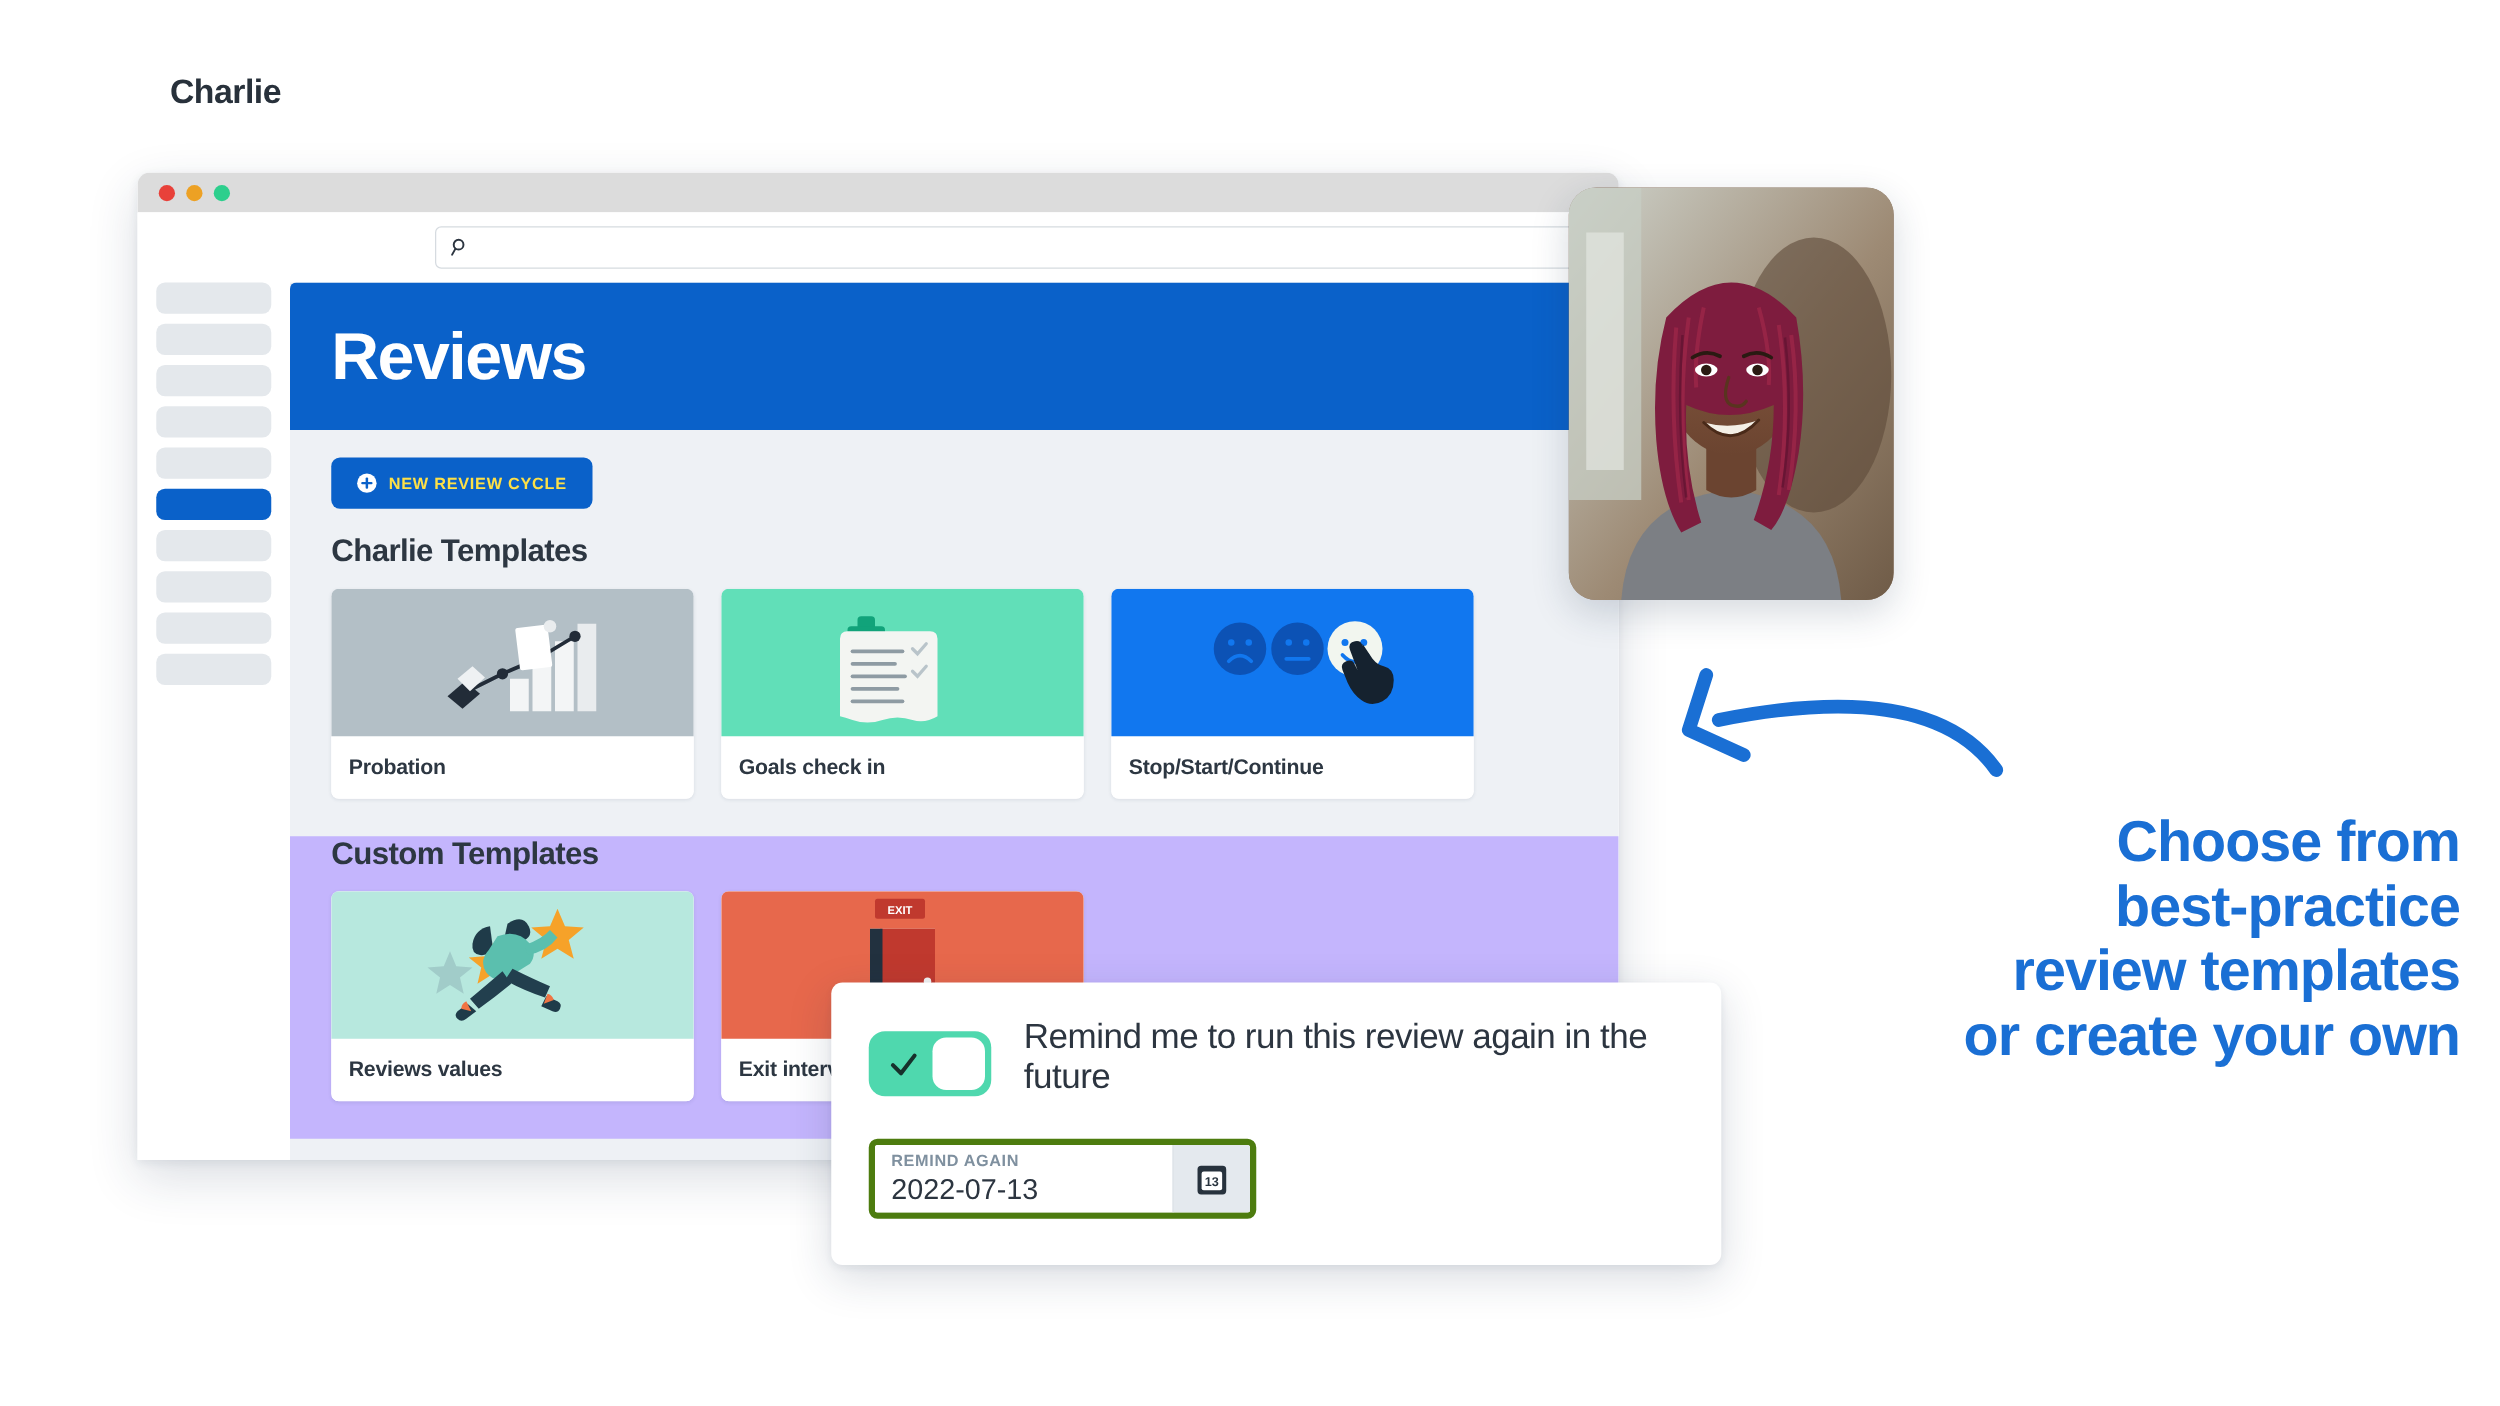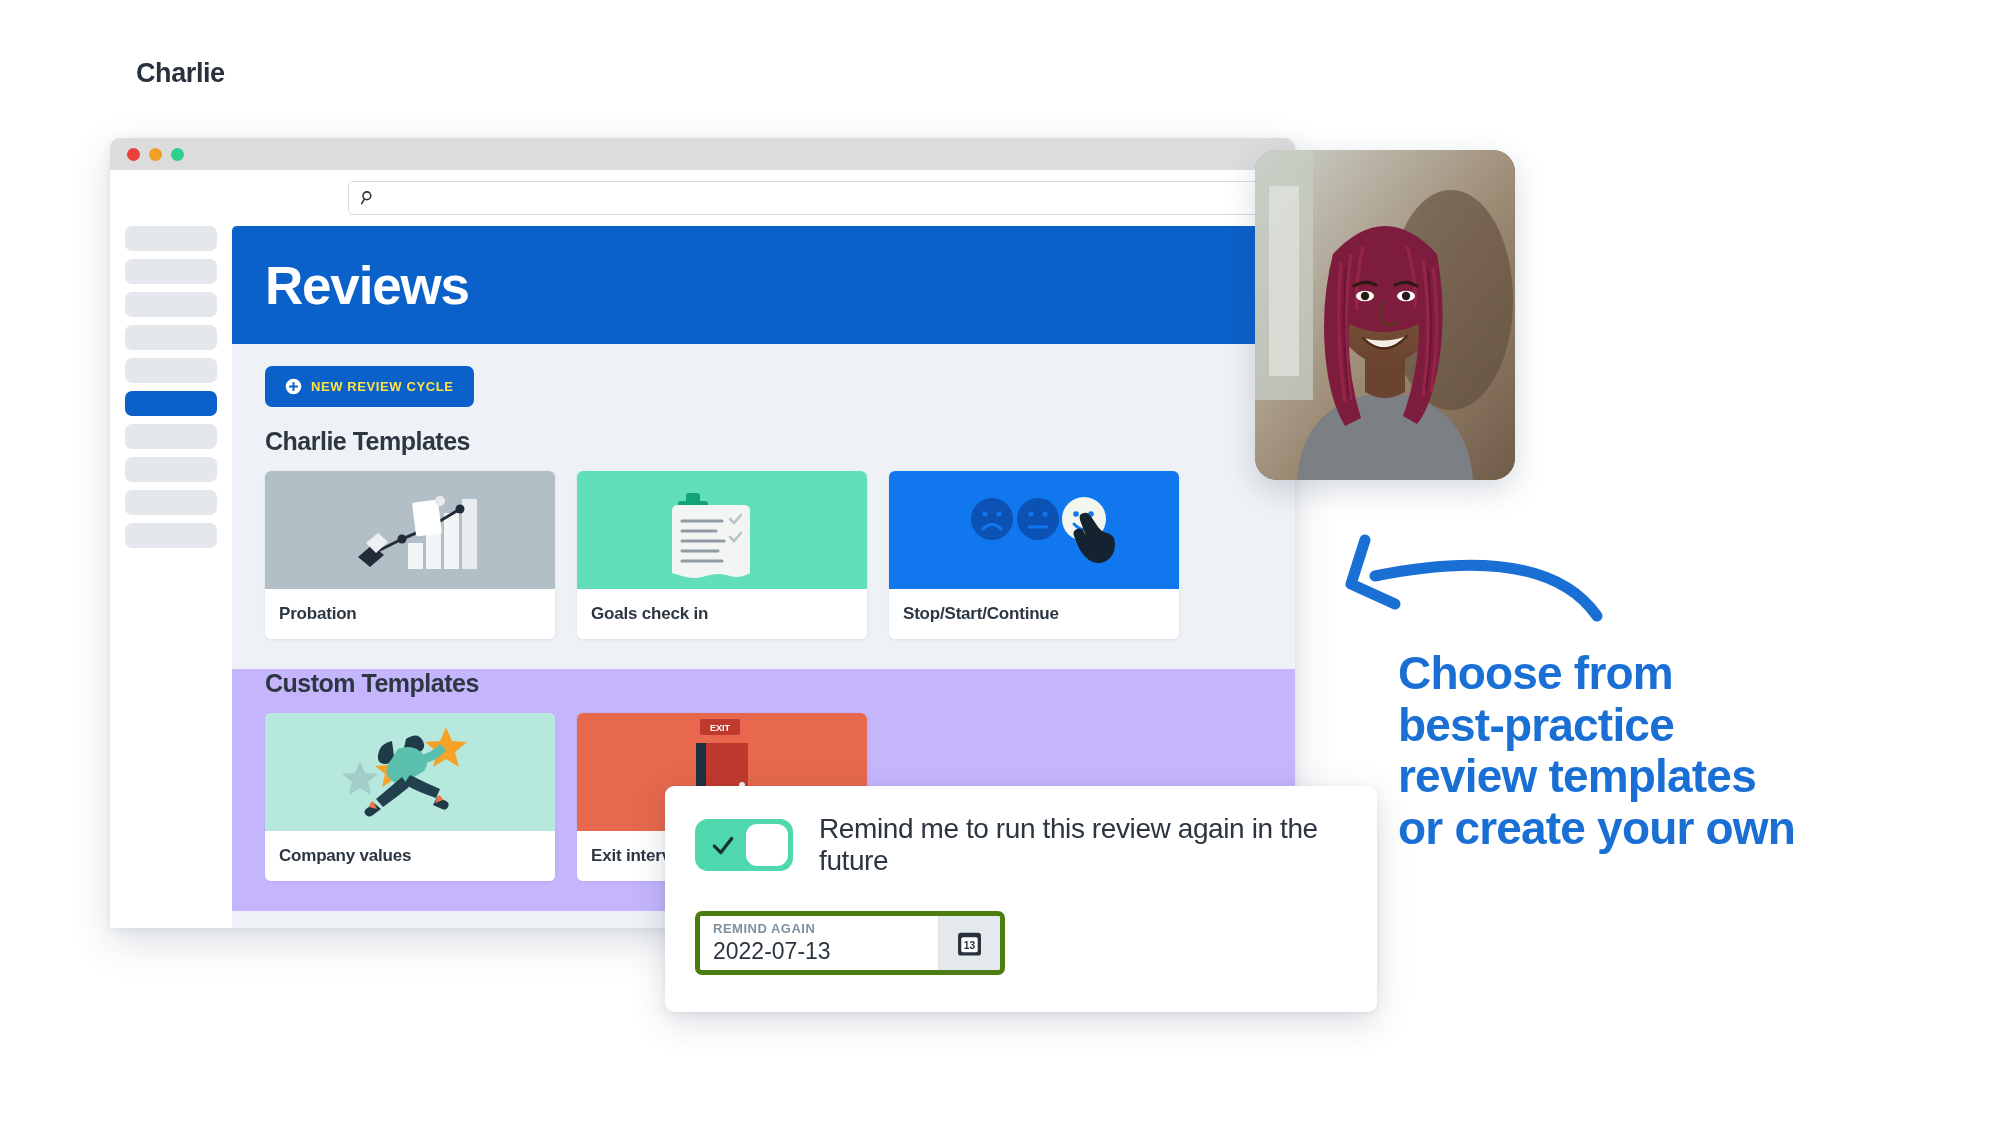--- a/index.html
+++ b/index.html
@@ -189,21 +189,21 @@
     position: absolute;
     left: 665px;
     top: 786px;
     width: 712px;
     height: 226px;
     background: #ffffff;
     border-radius: 9px;
     box-shadow: 0 10px 34px rgba(30,50,80,0.17), 0 2px 6px rgba(30,50,80,0.07);
     padding: 27px 30px;
   }
-  .toggle-row { display: flex; align-items: center; gap: 26px; }
+  .toggle-row { display: flex; align-items: flex-end; gap: 26px; }
   .toggle {
     width: 104px; height: 52px;
     border-radius: 13px;
     background: #4fd8ae;
     display: flex;
     align-items: center;
     justify-content: space-between;
     padding: 5px;
     cursor: pointer;
   }
@@ -258,21 +258,21 @@
   }
   .cal-icon { width: 29px; height: 29px; }
 
   
   .arrow-wrap { position: absolute; left: 1325px; top: 520px; width: 290px; height: 130px; }
   .headline {
     position: absolute;
     left: 1398px;
     top: 648px;
     width: 570px;
-    text-align: left;
+    text-align: right;
     color: #1a6fd4;
     font-size: 46px;
     font-weight: bold;
     line-height: 1.12;
     letter-spacing: -0.8px;
   }
   .headline div { white-space: nowrap; }
 </style>
 </head>
 <body>
@@ -427,21 +427,21 @@
                     <path d="M88 36 q16 -6 26 6 q6 8 0 16 l-16 10 q-12 6 -19 -3 q-6 -9 2 -18 z" fill="#5bbfae"></path>
                     <path d="M110 43 q14 -5 20 -12 l6 6 q-8 11 -24 14 z" fill="#5bbfae"></path>
                     <path d="M92 64 q-14 12 -26 22 l7 8 q14 -10 26 -20 z" fill="#223f4e"></path>
                     <path d="M100 62 q16 8 30 14 l-4 9 q-18 -6 -32 -14 z" fill="#223f4e"></path>
                     <path d="M64 90 l-8 6 q-3 3 0 6 q3 3 7 0 l8 -6 z" fill="#1f3b49"></path>
                     <path d="M127 84 l9 4 q4 2 2 6 q-2 4 -6 2 l-9 -4 z" fill="#1f3b49"></path>
                     <path d="M63 88 q-4 2 -4 6 l8 2 z" fill="#f07544"></path>
                     <path d="M128 82 q4 1 5 5 l-8 3 z" fill="#f07544"></path>
                   </svg>
                 </div>
-                <div class="card-label">Company values</div>
+                <div class="card-label">Reviews values</div>
               </div>
 
               <div class="card">
                 <div class="card-thumb" style="background:#e7684c">
                   <svg viewBox="0 0 200 118" width="200" height="118">
                     <rect x="78" y="6" width="40" height="16" rx="2" fill="#c0392e"></rect>
                     <text x="98" y="18" font-family="Liberation Sans, sans-serif" font-size="9" font-weight="bold" fill="#ffffff" text-anchor="middle">EXIT</text>
                     <rect x="74" y="30" width="52" height="82" fill="#f2f3f3"></rect>
                     <rect x="82" y="30" width="44" height="82" fill="#c0392e"></rect>
                     <rect x="74" y="30" width="10" height="82" fill="#22313f"></rect>

